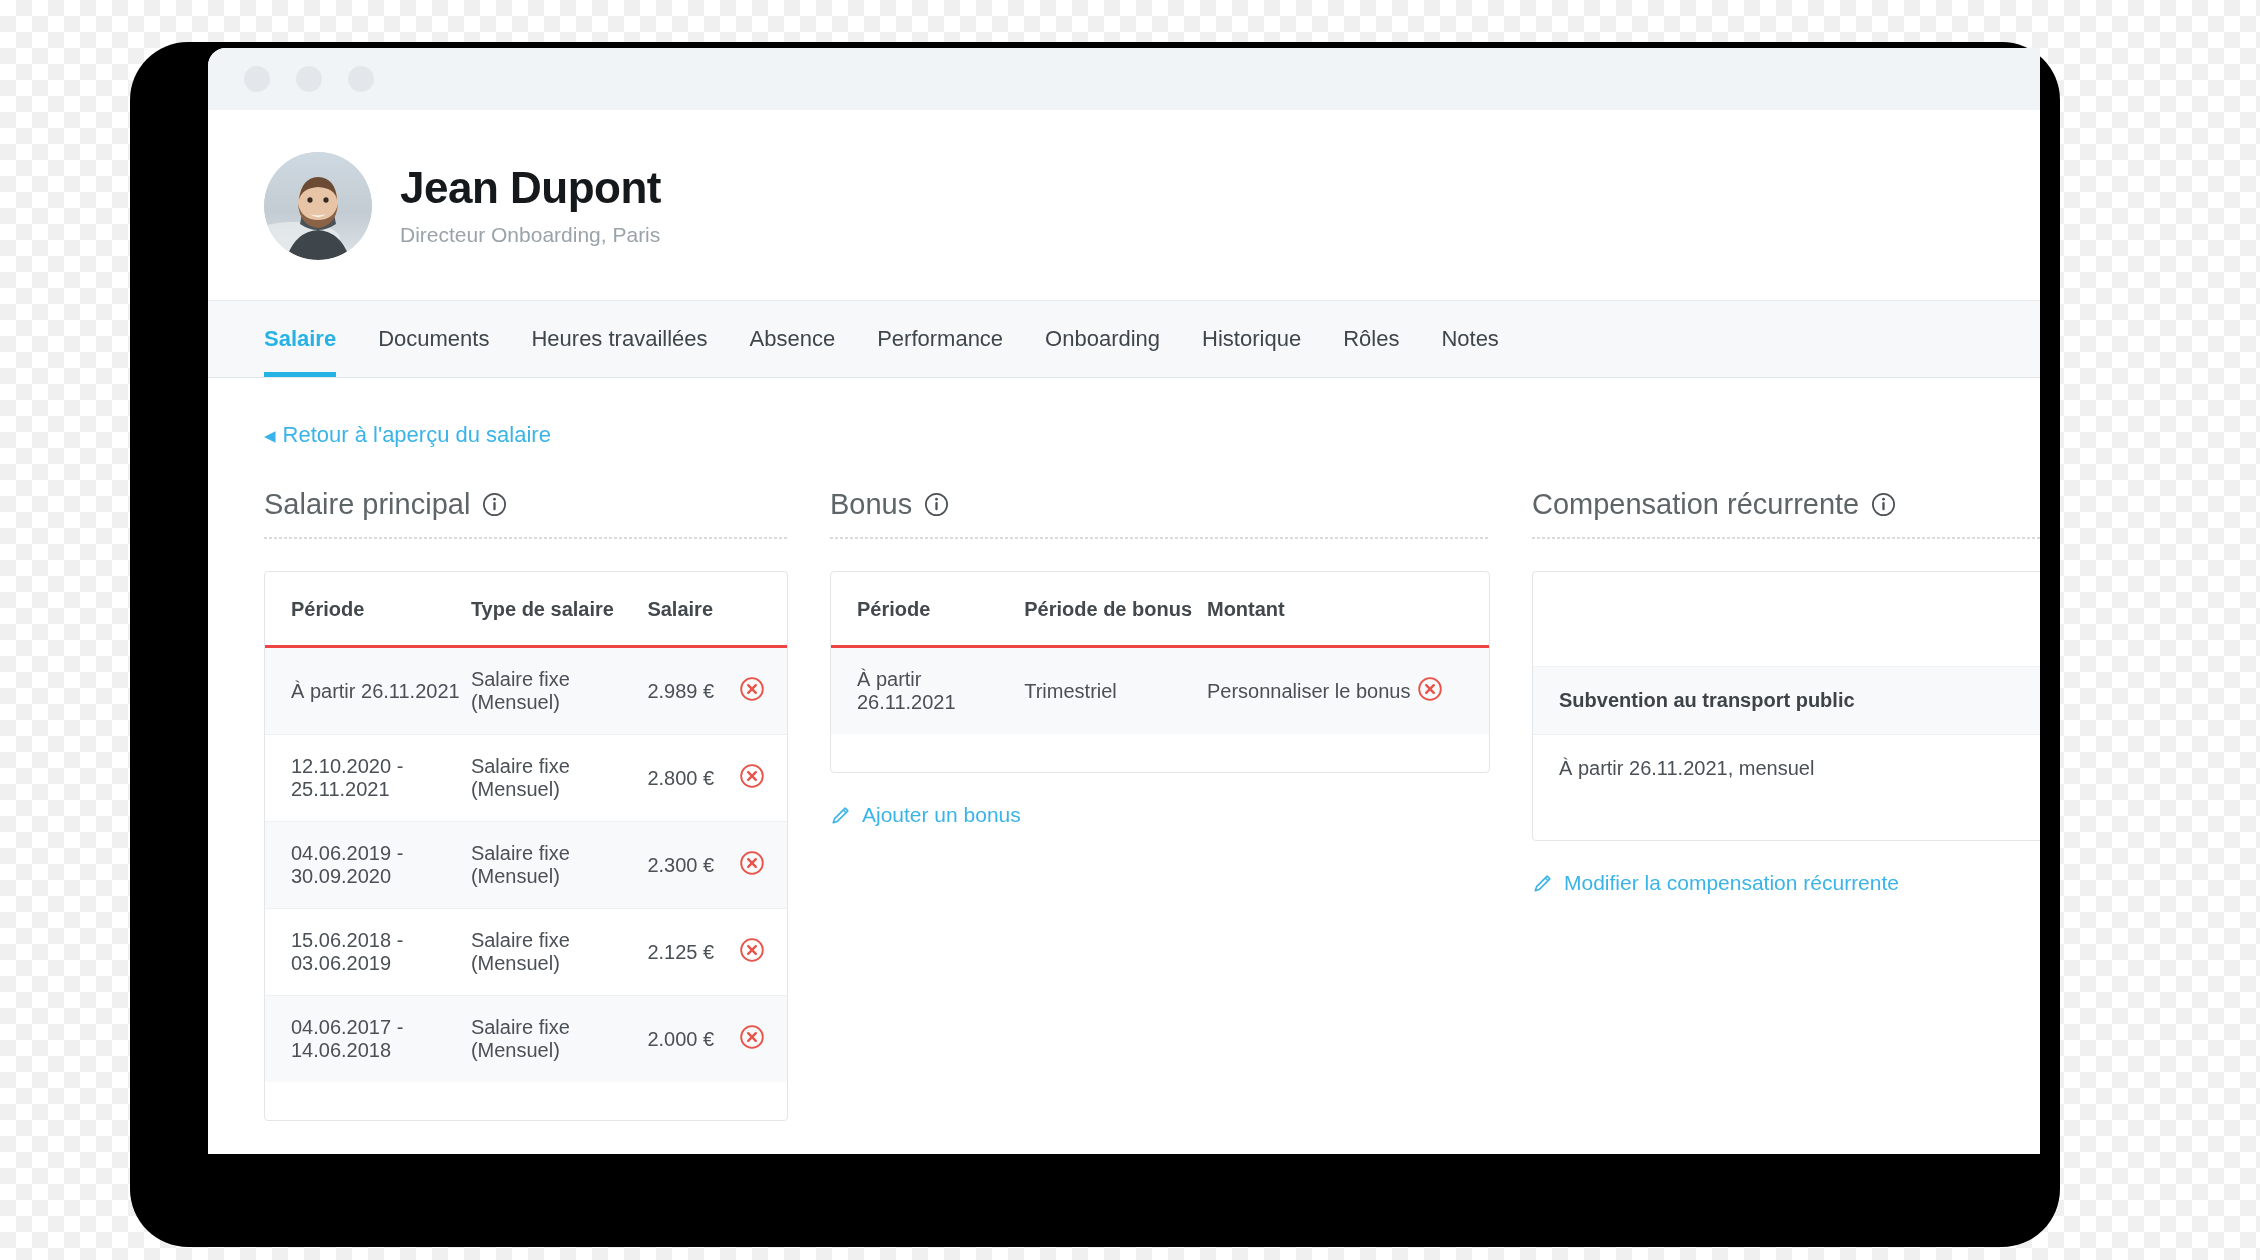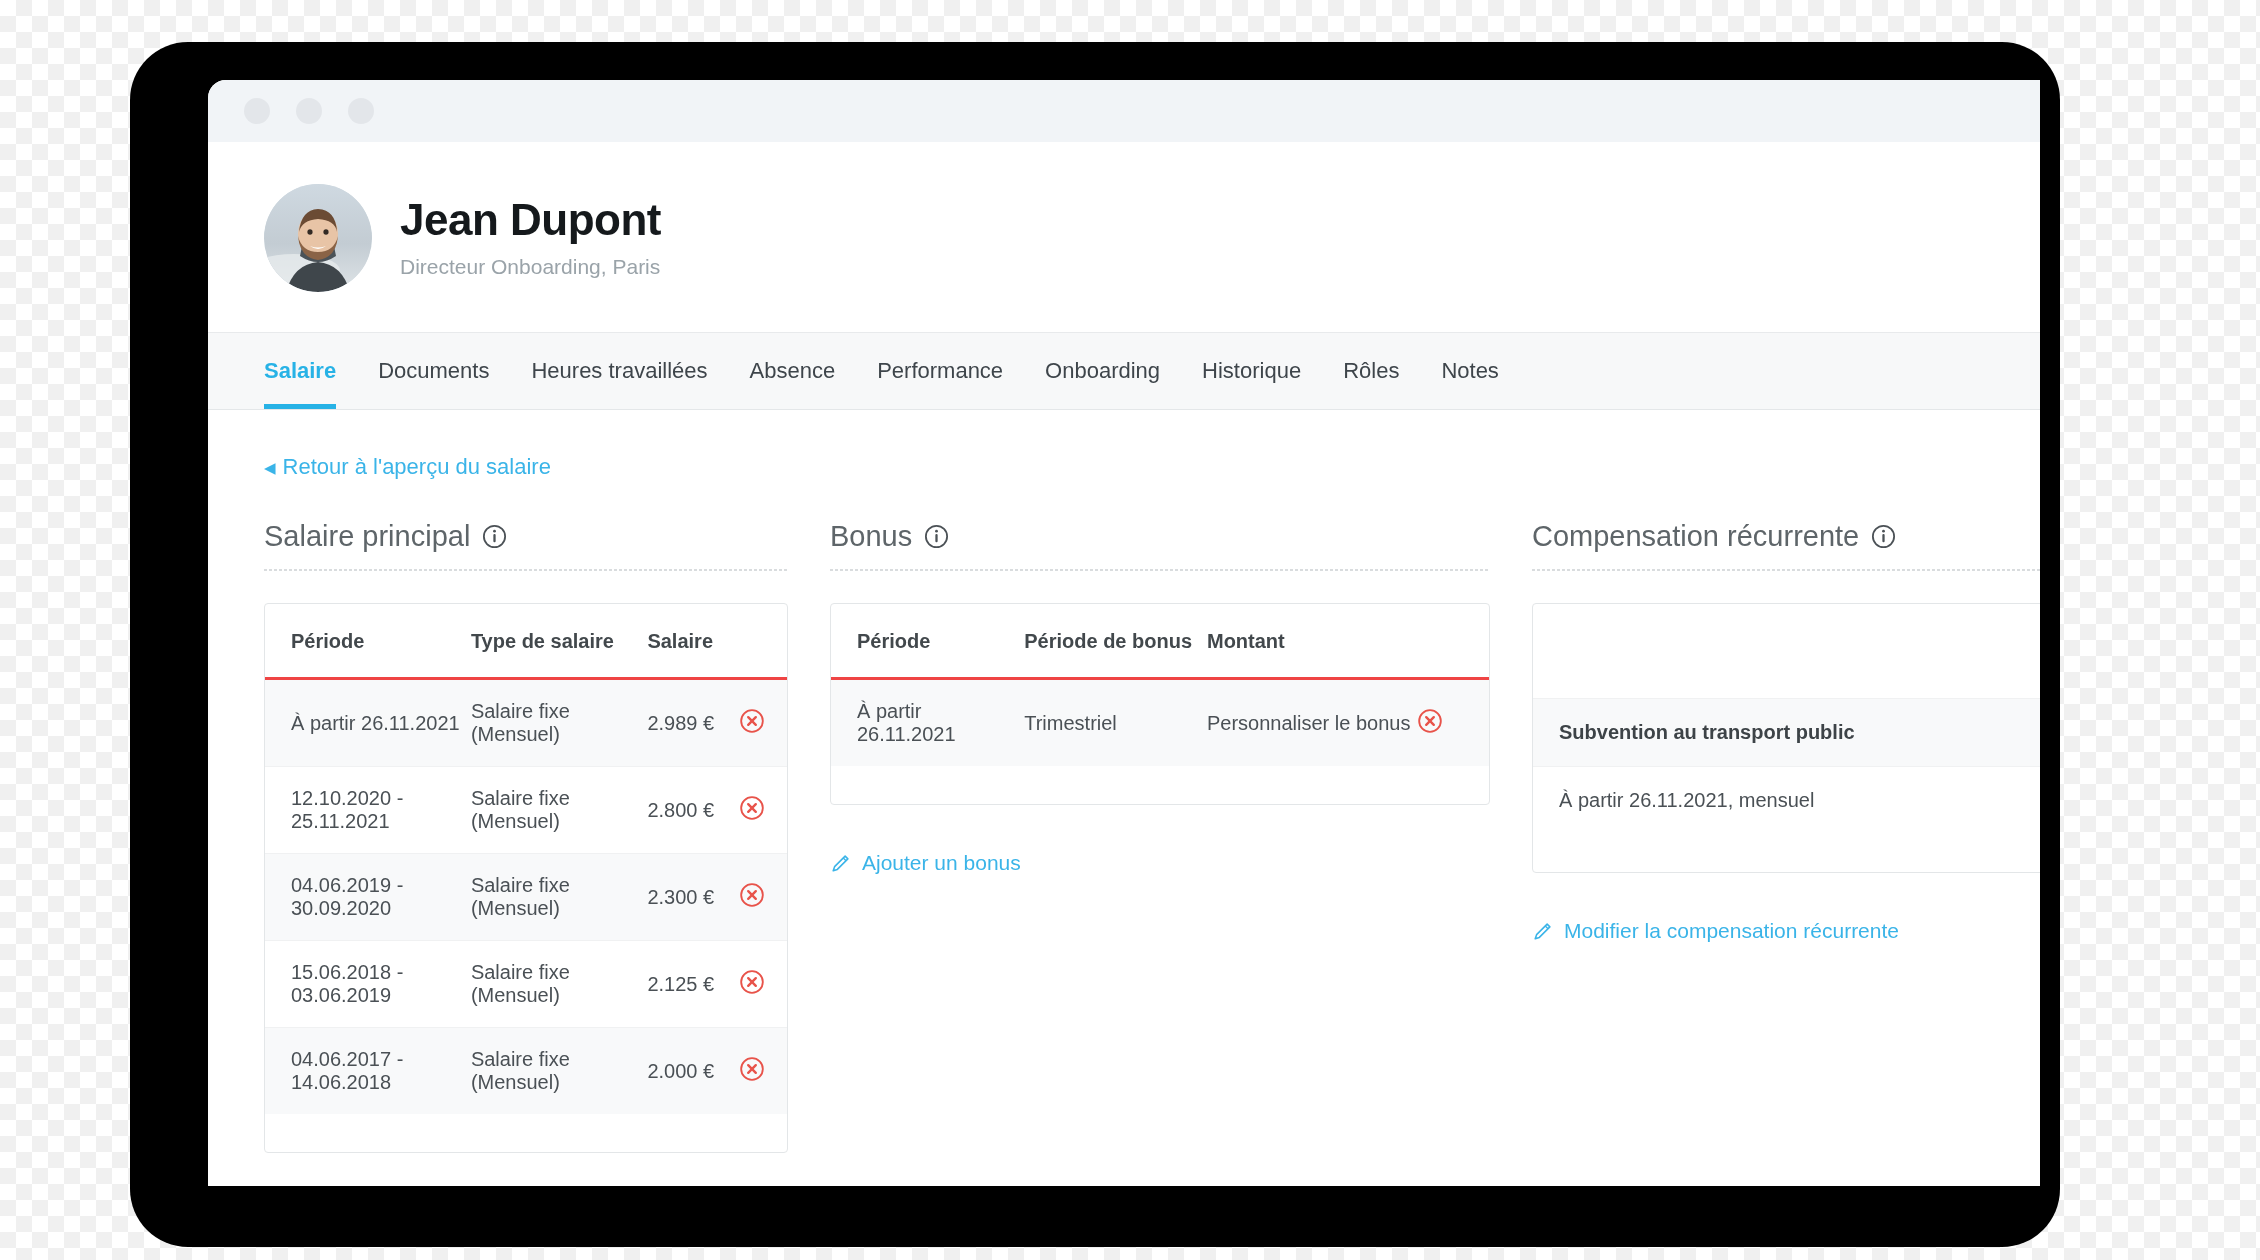--- a/index.html
+++ b/index.html
@@ -35,21 +35,21 @@
     width: 1930px;
     height: 1205px;
     background: #000000;
     border-radius: 58px;
   }
 
   
   .browser-window {
     position: absolute;
     left: 208px;
-    top: 80px;
+    top: 48px;
     width: 1832px;
     height: 1106px;
     background: #ffffff;
     border-top-left-radius: 18px;
     overflow: hidden;
   }
 
   .titlebar {
     height: 62px;
     background: #f1f4f7;
@@ -247,21 +247,21 @@
     color: #4a5055;
     padding: 22px 0 22px 26px;
   }
 
   .action-link {
     display: inline-flex;
     align-items: center;
     gap: 10px;
     font-size: 21px;
     color: #3ab4e8;
-    margin-top: 46px;
+    margin-top: 30px;
     cursor: pointer;
     white-space: nowrap;
   }
   .pencil-icon svg { display: block; }
 
   .primary-btn {
     margin-top: 42px;
     background: #4d7c0f;
     color: #ffffff;
     font-size: 21px;

